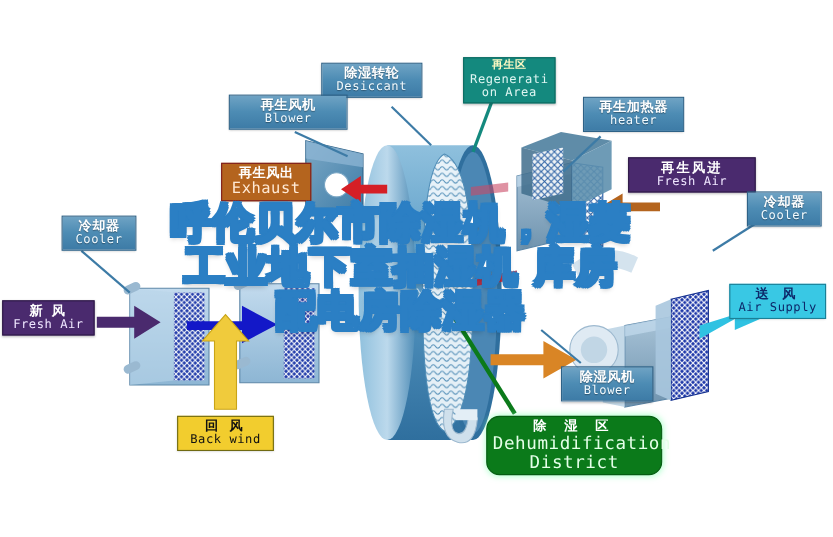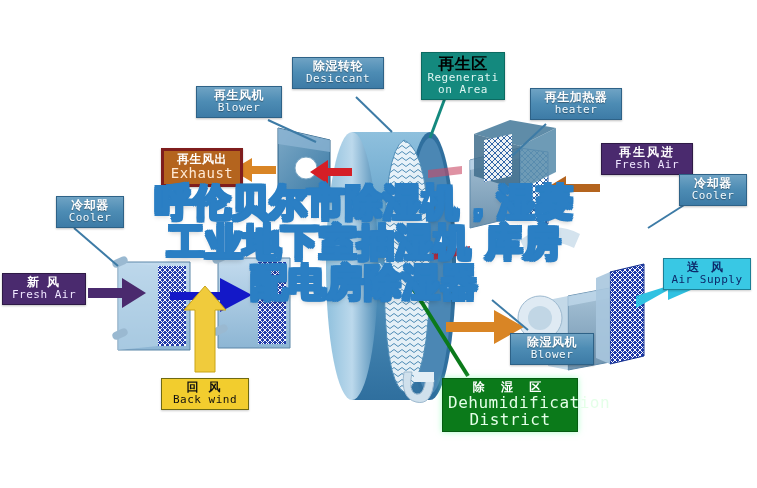--- a/index.html
+++ b/index.html
@@ -19,26 +19,26 @@
   
   .lbl-blue{background:linear-gradient(180deg,#6fa3c4 0%,#4d8cb4 48%,#3d7ba6 100%);
             border:1px solid #2e6287;color:#ffffff;
             box-shadow:0 1px 2px rgba(0,0,0,.25);}
   .lbl-blue .cn{font-size:12px;color:#ffffff;text-shadow:0 1px 1px rgba(0,0,0,.35);text-align:center;}
   .lbl-blue .en{font-size:11px;color:#f2fbff;text-shadow:0 1px 1px rgba(0,0,0,.35);}
 
   
   .lbl-teal{background:#14897e;border:1px solid #0c6a61;color:#fff;
             box-shadow:0 1px 2px rgba(0,0,0,.25);}
-  .lbl-teal .cn{font-size:16px;color:#000000;}
+  .lbl-teal .cn{font-size:10px;color:#fef9c3;}
   .lbl-teal .en{font-size:11px;color:#dff6f2;text-align:center;}
 
   
-  .lbl-orange{background:#b4641e;border:3px solid #7f1d1d;color:#fff;
-              box-shadow:0 1px 2px rgba(0,0,0,.25);}
+  .lbl-orange{background:#b4641e;border:1px solid #7f1d1d;color:#fff;
+              box-shadow:0 1px 2px rgba(0,0,0,.25);margin-left:40px;}
   .lbl-orange .cn{font-size:12px;color:#ffffff;}
   .lbl-orange .en{font-size:14px;color:#ffe9d4;}
 
   
   .lbl-purple{background:#4a2a6e;border:1px solid #2e1a46;color:#fff;
               box-shadow:0 1px 2px rgba(0,0,0,.25);}
   .lbl-purple .cn{font-size:12px;color:#ffffff;letter-spacing:2px;}
   .lbl-purple .en{font-size:11px;color:#efe6ff;}
 
   
@@ -233,37 +233,37 @@
     </g>
     <path d="M448 90 L430 138" stroke="#14897e" stroke-width="3" fill="none"></path>
     <path d="M468 376 L404 274" stroke="#0b7a1a" stroke-width="4" fill="none"></path>
   </svg>
 
   <div class="label lbl-blue" style="left:292px;top:57px;width:92px;">
     <span class="cn">除湿转轮</span>
     <span class="en">Desiccant</span>
   </div>
 
-  <div class="label lbl-blue" style="left:196px;top:86px;width:86px;">
+  <div class="label lbl-blue" style="left:208px;top:86px;width:108px;">
     <span class="cn">再生风机</span>
     <span class="en">Blower</span>
   </div>
 
   <div class="label lbl-teal" style="left:421px;top:52px;width:84px;">
     <span class="cn">再生区</span>
     <span class="en">Regenerati</span>
     <span class="en">on Area</span>
   </div>
 
   <div class="label lbl-blue" style="left:530px;top:88px;width:92px;">
     <span class="cn">再生加热器</span>
     <span class="en">heater</span>
   </div>
 
-  <div class="label lbl-purple" style="left:601px;top:143px;width:92px;">
+  <div class="label lbl-purple" style="left:571px;top:143px;width:116px;">
     <span class="cn">再生风进</span>
     <span class="en">Fresh Air</span>
   </div>
 
   <div class="label lbl-blue" style="left:679px;top:174px;width:68px;">
     <span class="cn">冷却器</span>
     <span class="en">Cooler</span>
   </div>
 
   <div class="label lbl-orange" style="left:161px;top:148px;width:82px;">
@@ -284,21 +284,21 @@
   <div class="label lbl-yellow" style="left:161px;top:378px;width:88px;">
     <span class="cn">回   风</span>
     <span class="en">Back wind</span>
   </div>
 
   <div class="label lbl-blue" style="left:510px;top:333px;width:84px;">
     <span class="cn">除湿风机</span>
     <span class="en">Blower</span>
   </div>
 
-  <div class="label lbl-green" style="left:442px;top:378px;width:136px;">
+  <div class="label lbl-green" style="left:442px;top:378px;width:160px;border-radius:12px;">
     <span class="cn">除 湿 区</span>
     <span class="en">Dehumidification</span>
     <span class="en">District</span>
   </div>
 
   <div class="label lbl-cyan" style="left:663px;top:258px;width:88px;">
     <span class="cn">送   风</span>
     <span class="en">Air Supply</span>
   </div>
 

